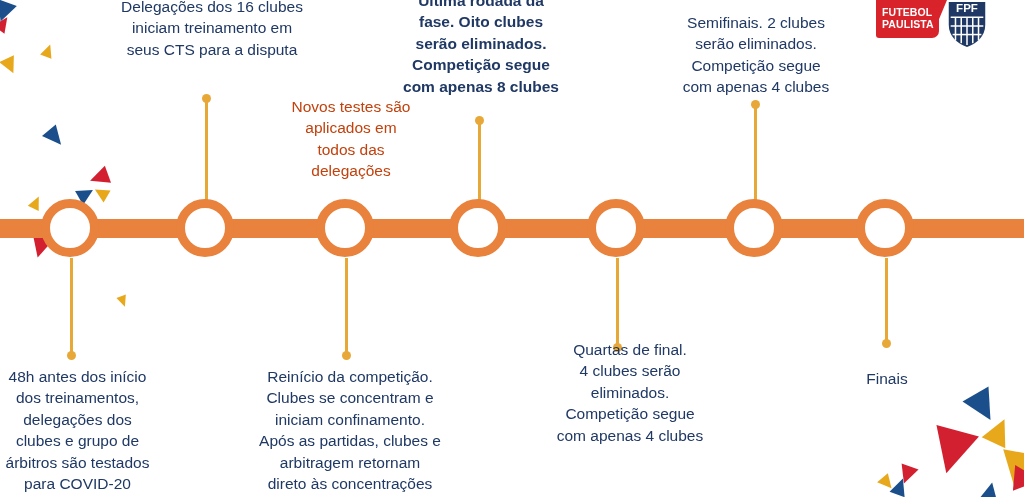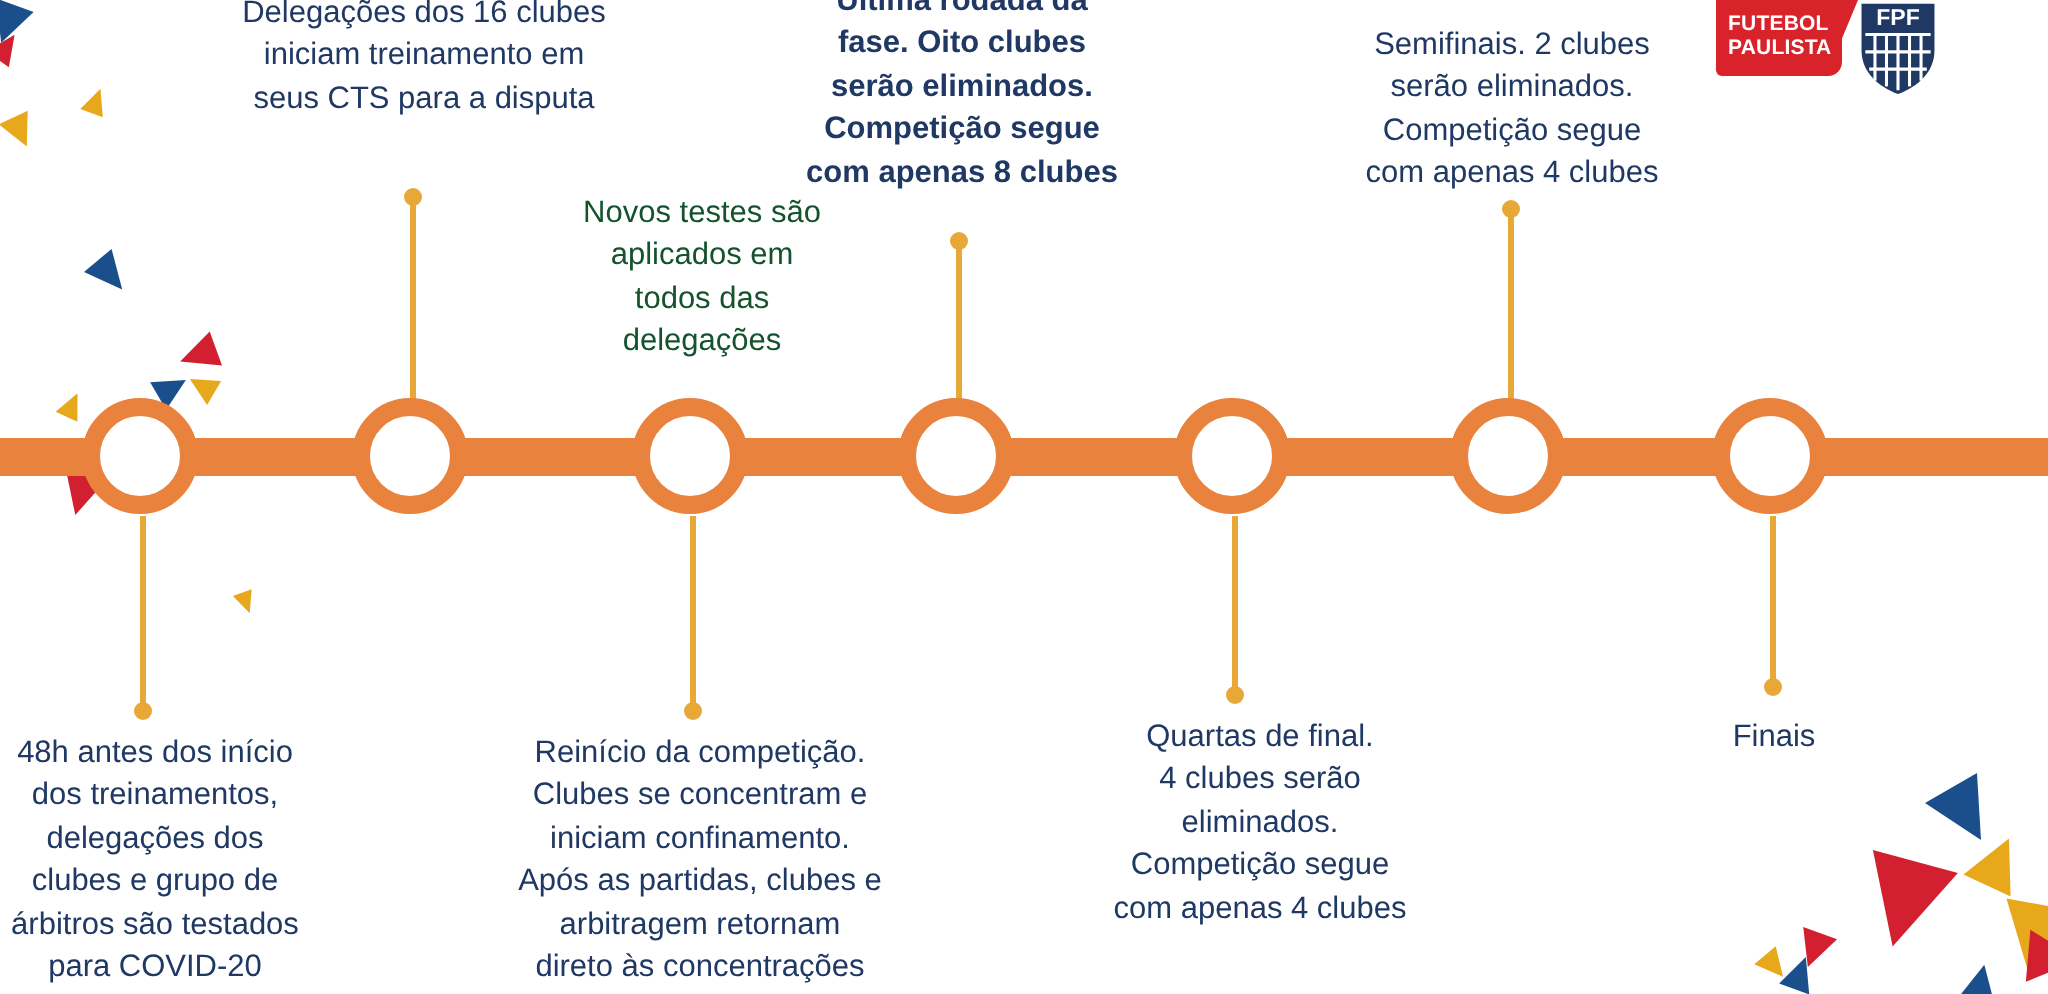--- a/index.html
+++ b/index.html
@@ -53,27 +53,27 @@
   }
 
   
   .callout {
     position: absolute;
     text-align: center;
     line-height: 1.38;
     white-space: pre-line;
   }
   .callout.navy  { color: #1F3864; font-size: 15.5px; }
-  .callout.red   { color: #14532d; font-size: 15.5px; }
+  .callout.red   { color: #c2410c; font-size: 15.5px; }
   .callout.bold  { color: #1F3864; font-size: 15.5px; font-weight: bold; }
 
   
   .logo-wrap {
     position: absolute;
-    right: 54px;
+    right: 36px;
     top: 0px;
     display: flex;
     align-items: flex-start;
     gap: 7px;
   }
   .badge-fp {
     position: relative;
     width: 63px;
     height: 38px;
     background: #D8232A;
@@ -176,30 +176,30 @@
 direto às concentrações</div>
       <div class="callout red" style="left: 274px; top: 96px; width: 154px;">Novos testes são
 aplicados em
 todos das
 delegações</div>
       <div class="callout bold" style="left: 392px; top: -10px; width: 178px;">Última rodada da
 fase. Oito clubes
 serão eliminados.
 Competição segue
 com apenas 8 clubes</div>
-      <div class="callout navy" style="left: 548px; top: 358px; width: 164px;">Quartas de final.
+      <div class="callout navy" style="left: 548px; top: 339px; width: 164px;">Quartas de final.
 4 clubes serão
 eliminados.
 Competição segue
 com apenas 4 clubes</div>
       <div class="callout navy" style="left: 674px; top: 12px; width: 164px;">Semifinais. 2 clubes
 serão eliminados.
 Competição segue
 com apenas 4 clubes</div>
-      <div class="callout navy" style="left: 840px; top: 358px; width: 94px;">Finais</div>
+      <div class="callout navy" style="left: 840px; top: 368px; width: 94px;">Finais</div>
     </div>
 
   <div class="logo-wrap">
     <div class="badge-fp">
       <span>FUTEBOL</span>
       <span>PAULISTA</span>
     </div>
     <svg class="shield" viewBox="0 0 42 50">
       <path d="M2 2 H40 V26 C40 38 31 45 21 49 C11 45 2 38 2 26 Z" fill="#1F3864"></path>
       <g stroke="#ffffff" stroke-width="1.6" fill="none">

